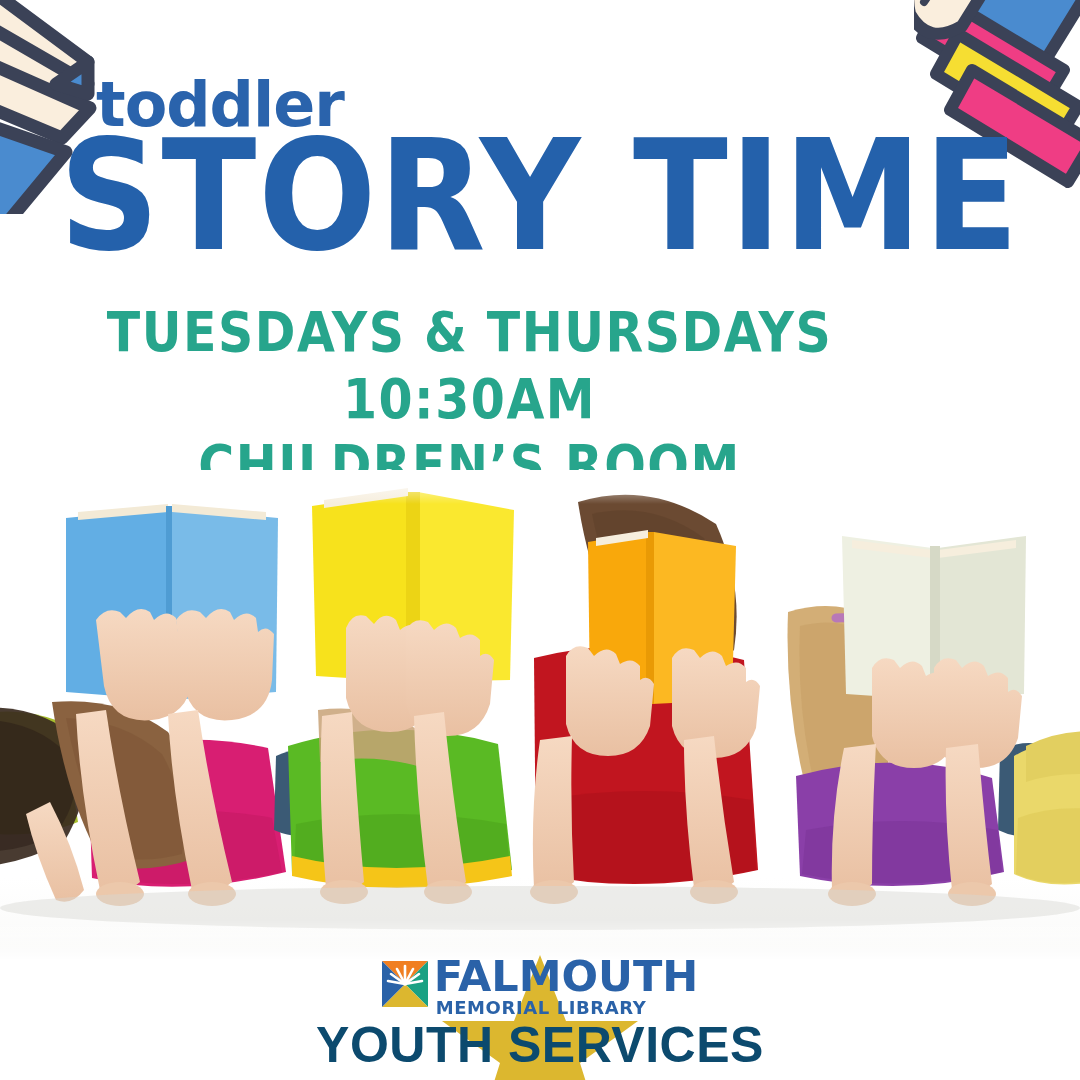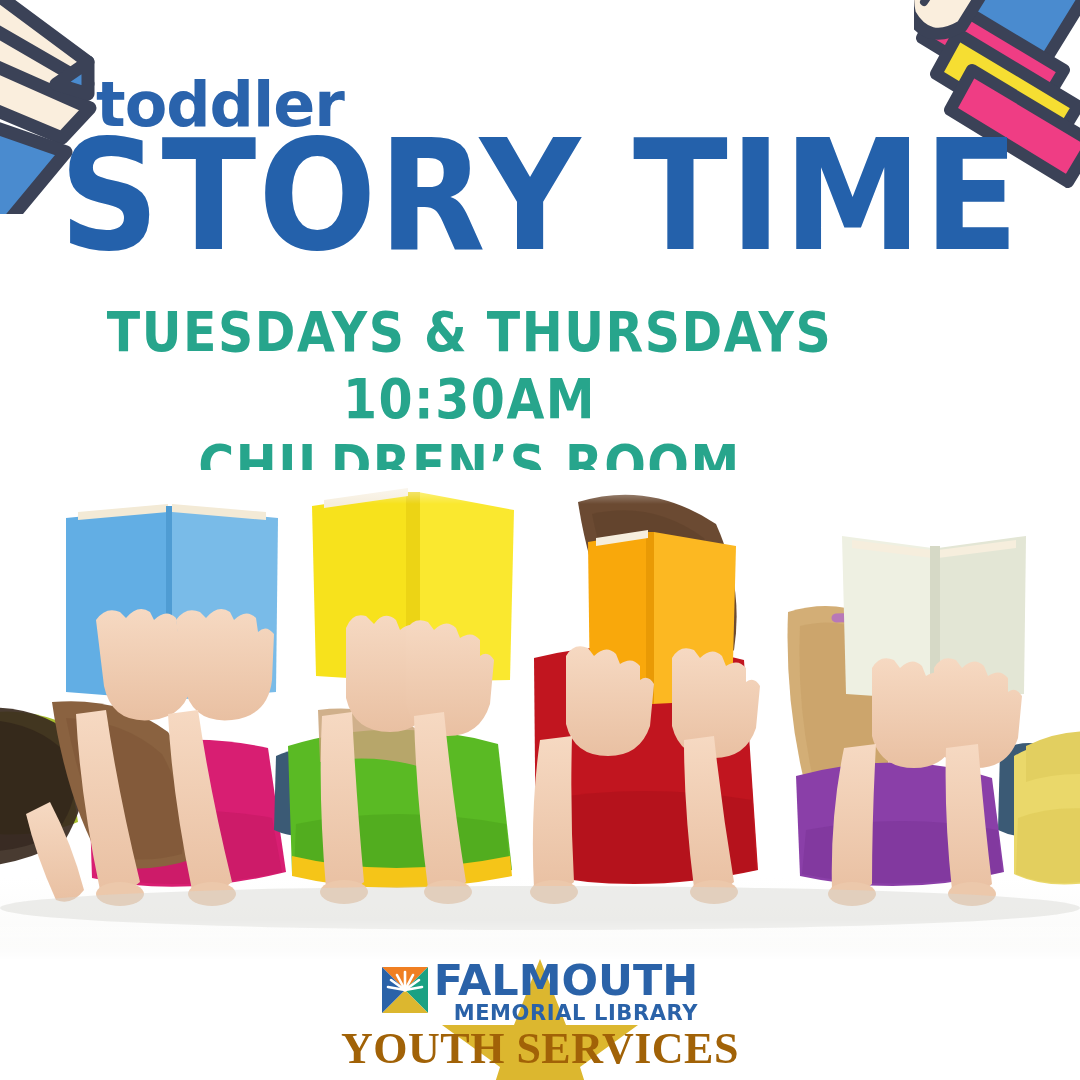--- a/index.html
+++ b/index.html
@@ -105,33 +105,33 @@
   #logo-falmouth {
     font-family:"DejaVu Sans", sans-serif;
     font-weight:bold;
     font-size:43px;
     letter-spacing:0px;
     color:#2a62a8;
   }
   #logo-memorial {
     font-family:"DejaVu Sans", sans-serif;
     font-weight:bold;
-    font-size:21px;
+    font-size:18px;
     letter-spacing:0.6px;
     color:#2a62a8;
     margin-top:1px;
-    margin-left:20px;
+    margin-left:2px;
   }
   #logo-youth-services {
     position:relative; z-index:2;
-    font-family:Liberation Serif, serif;
-    font-weight:bold;
-    font-size:44px;
+    font-family:Liberation Sans, sans-serif;
+    font-weight:bold;
+    font-size:50px;
     letter-spacing:0.5px;
-    color:#a16207;
+    color:#0c4a6e;
     margin-top:-1px;
   }
 </style>
 </head>
 <body>
 
 <div id="poster">
 
   <div class="corner-deco" id="book-open-topleft">
     <svg width="240" height="248" viewBox="0 0 240 248">

